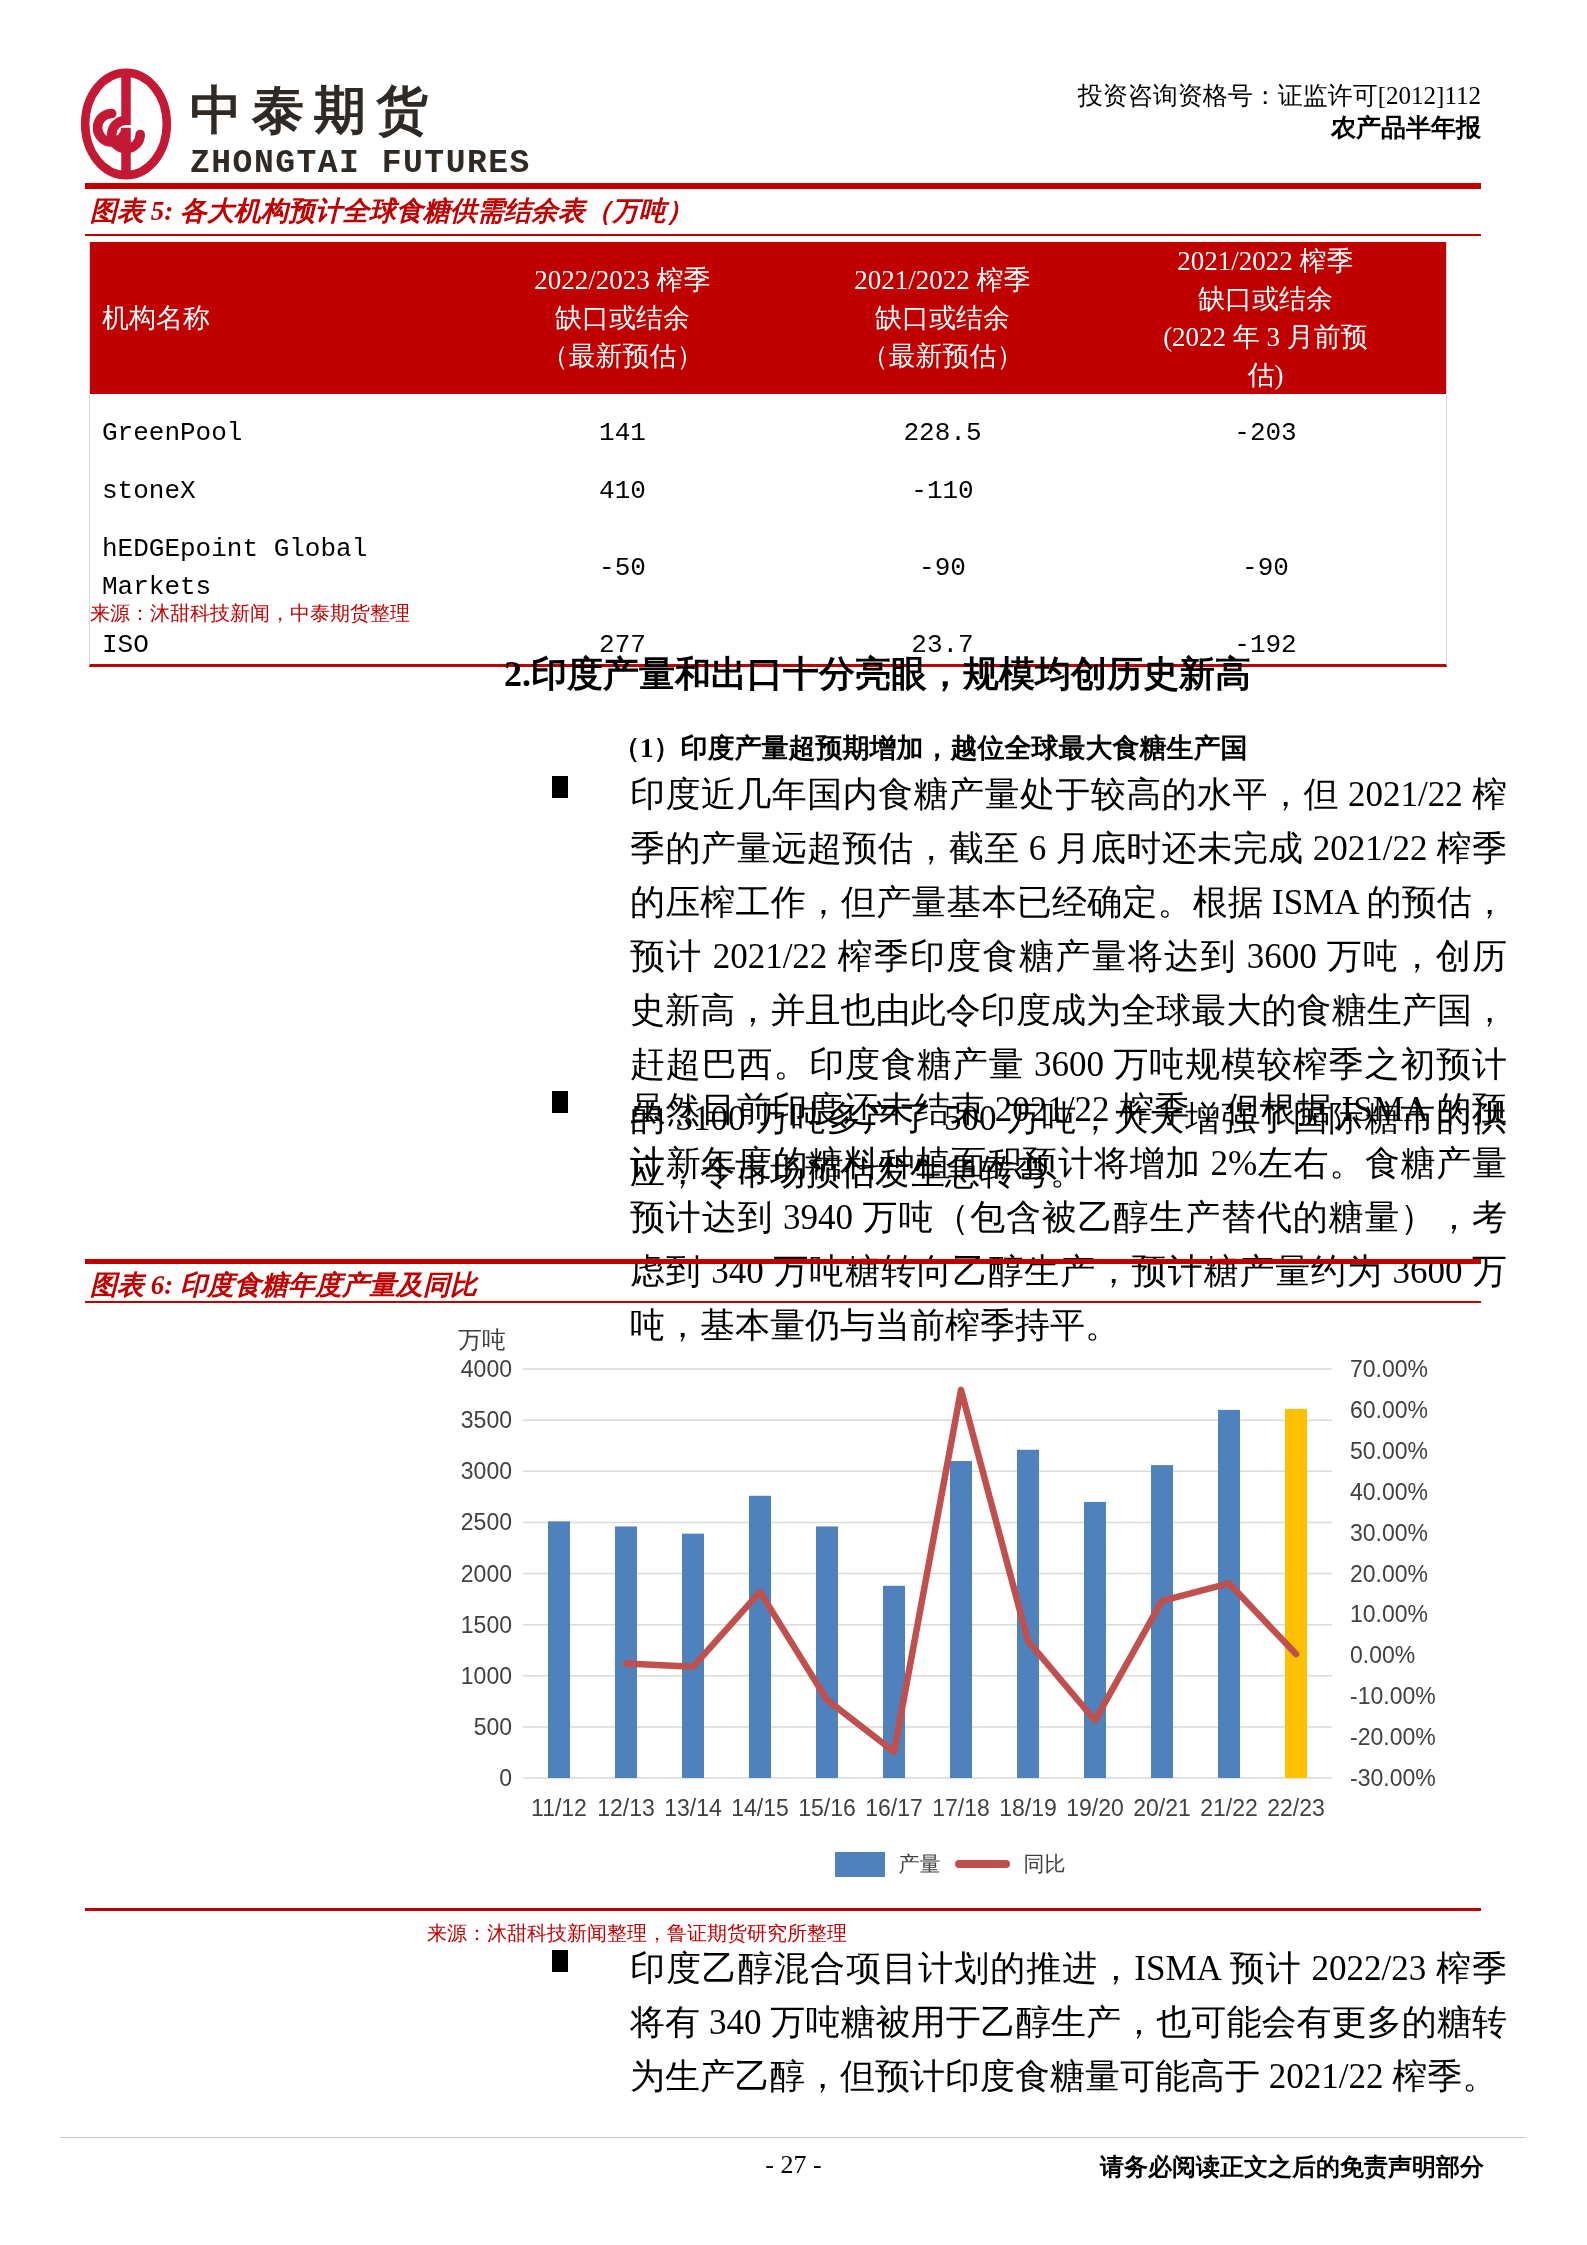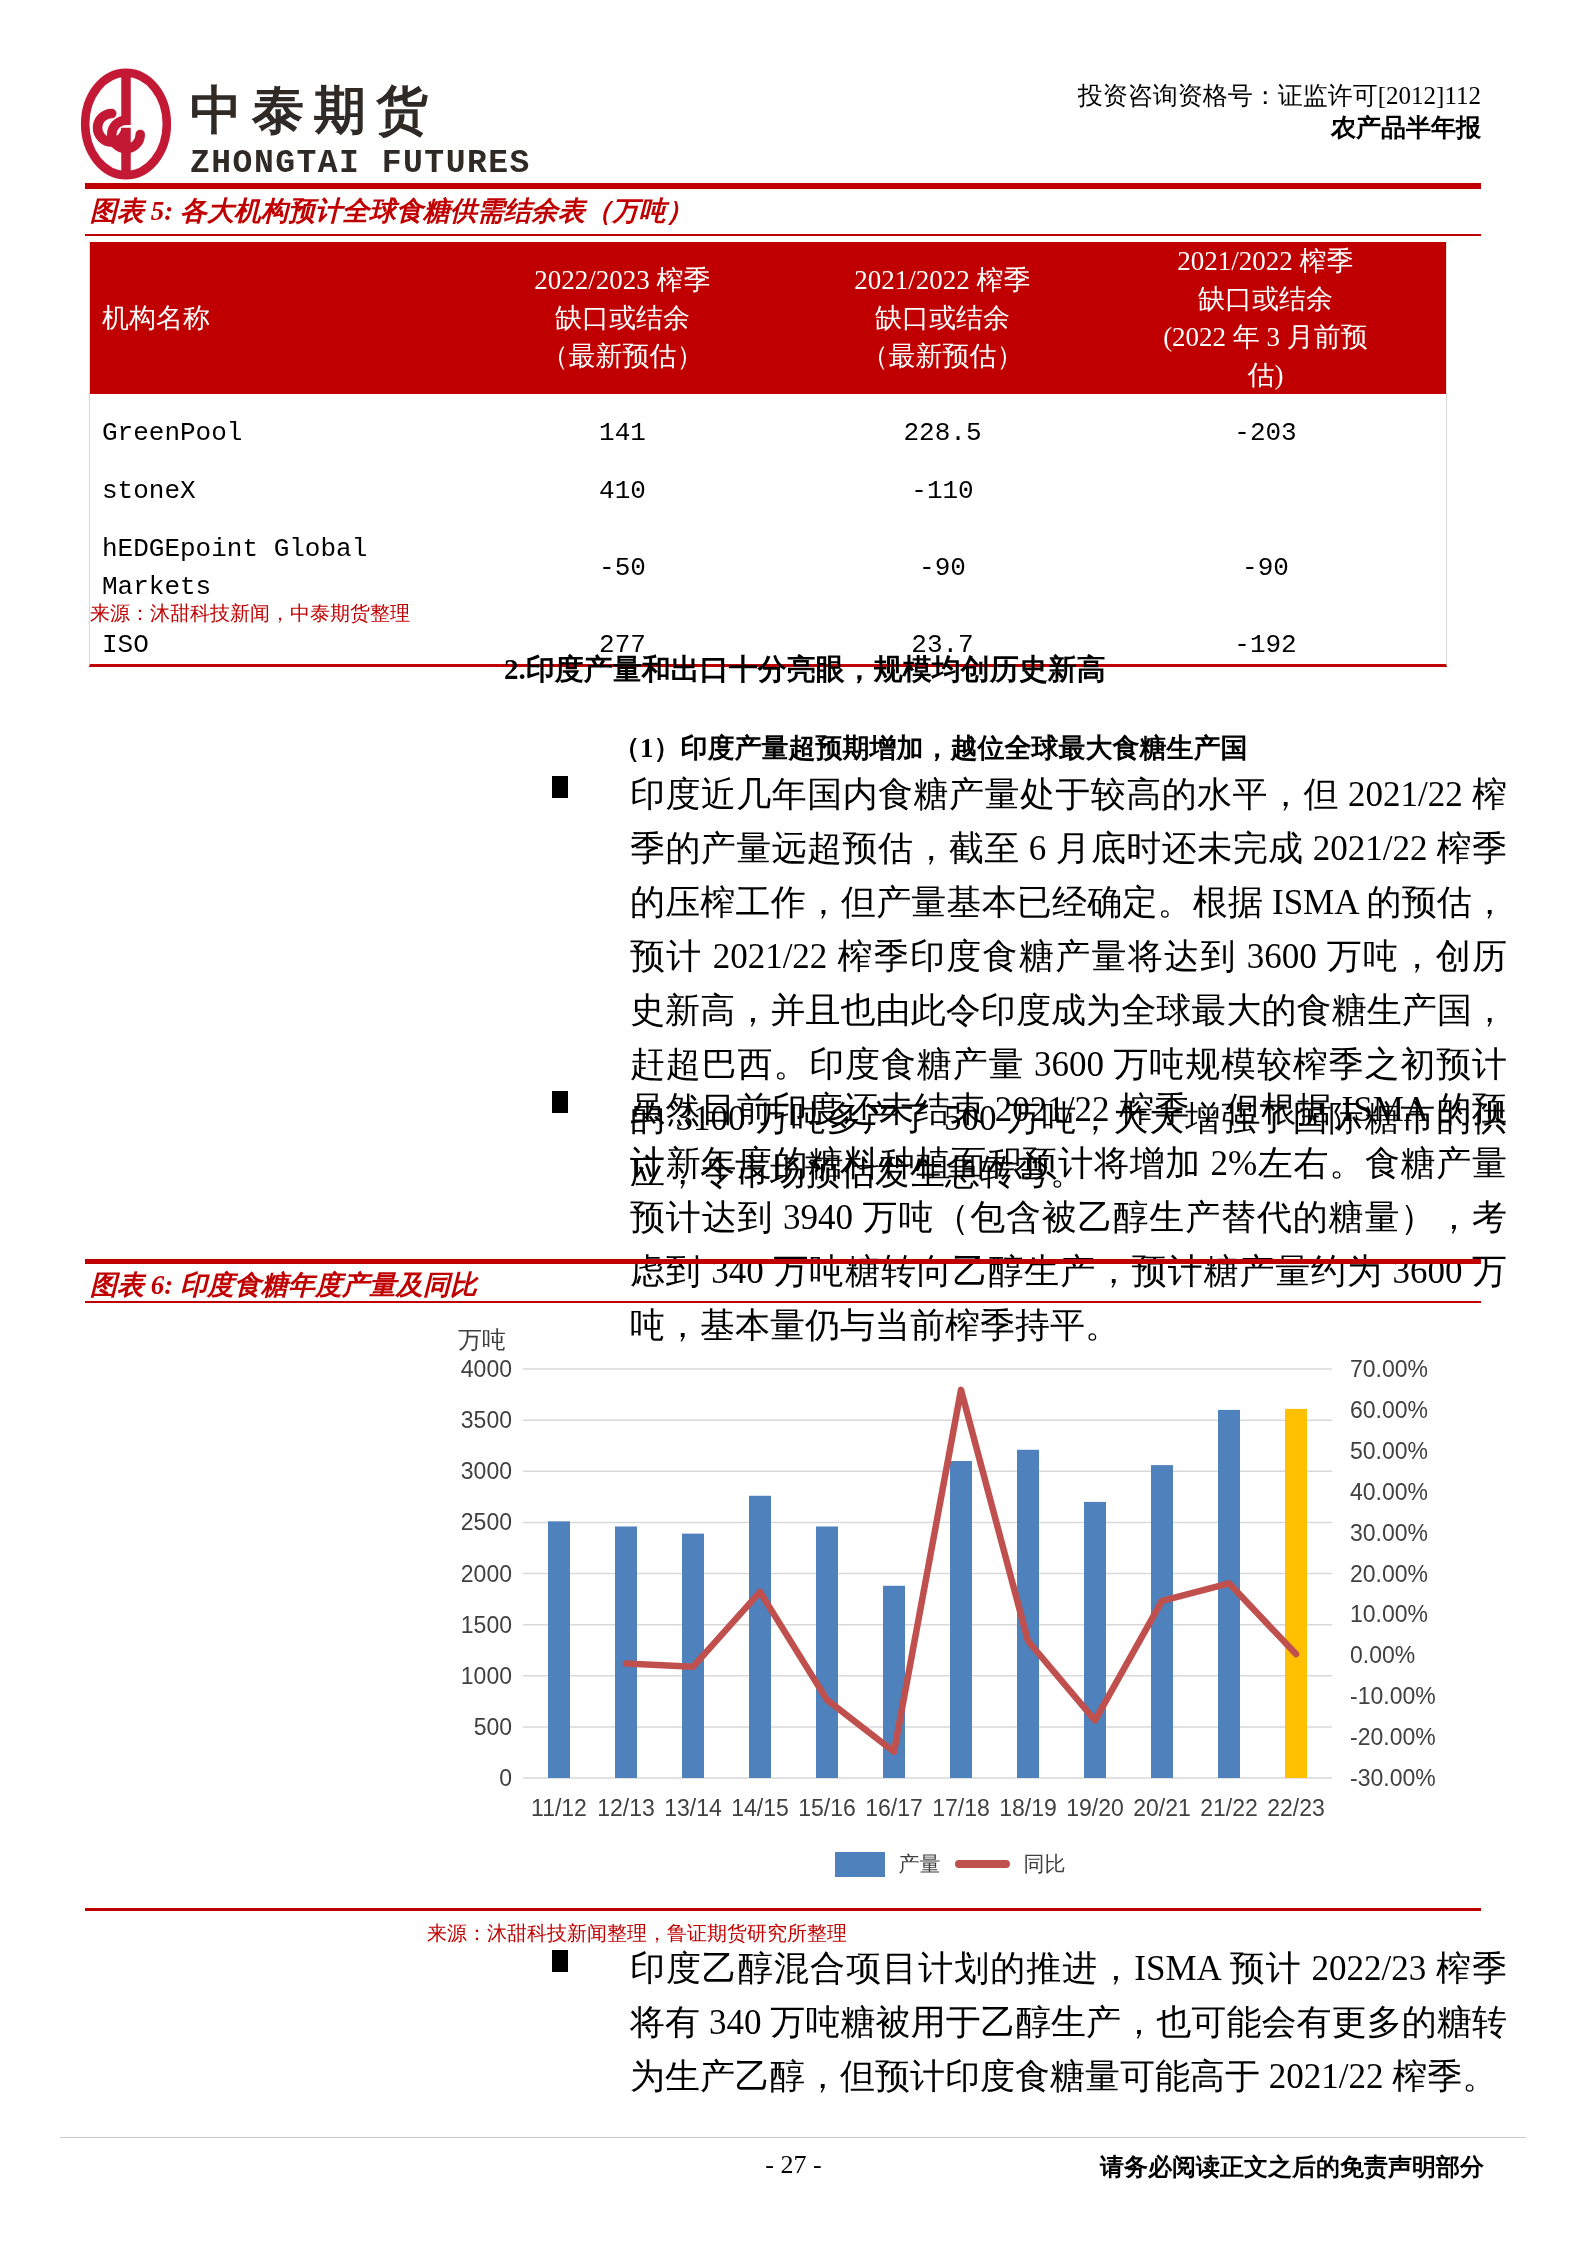--- a/index.html
+++ b/index.html
@@ -23,21 +23,21 @@
   
   .tbl{position:absolute;left:89px;top:242px;width:1358px;border-left:1px solid #d9d9d9;border-right:1px solid #d9d9d9;border-bottom:3px solid #c00000;box-sizing:border-box;}
   .t-row{display:grid;grid-template-columns:355px 355px 285px 361px;}
   .t-head{background:#c00000;color:#fff;}
   .t-head .cell{font-size:27px;line-height:38px;white-space:pre-line;display:flex;align-items:center;justify-content:center;text-align:center;padding:0;}
   .t-head .cell.c0{justify-content:flex-start;padding-left:12px;text-align:left;}
   .t-body .cell{font-family:"Liberation Mono",monospace;font-size:26px;line-height:38px;display:flex;align-items:center;justify-content:center;text-align:center;margin-top:20px;}
   .t-body .cell.c0{justify-content:flex-start;padding-left:12px;text-align:left;}
   .t-body .t-row{min-height:40px;}
   
-  .h2{position:absolute;left:504px;top:650px;font-size:29px;font-weight:bold;white-space:nowrap;}
+  .h2{position:absolute;left:504px;top:650px;font-size:36px;font-weight:bold;white-space:nowrap;}
   .h3{position:absolute;left:613px;top:730px;font-size:27px;font-weight:bold;white-space:nowrap;}
   .bullet{position:absolute;left:552px;width:937px;}
   .bullet .sq{position:absolute;left:0;top:8px;width:16px;height:22px;background:#000;}
   .bullet .btxt{margin-left:78px;width:877px;font-size:35px;line-height:54px;text-align:justify;}
   
   .chart{position:absolute;left:400px;top:1312px;width:1100px;height:512px;}
   .legend{position:absolute;left:400px;top:1850px;width:1100px;display:flex;align-items:center;justify-content:center;gap:14px;font-family:"Liberation Sans",sans-serif;font-size:21px;color:#404040;}
   .leg-bar{width:50px;height:25px;}
   .leg-line{width:55px;height:8px;border-radius:4px;}
   

